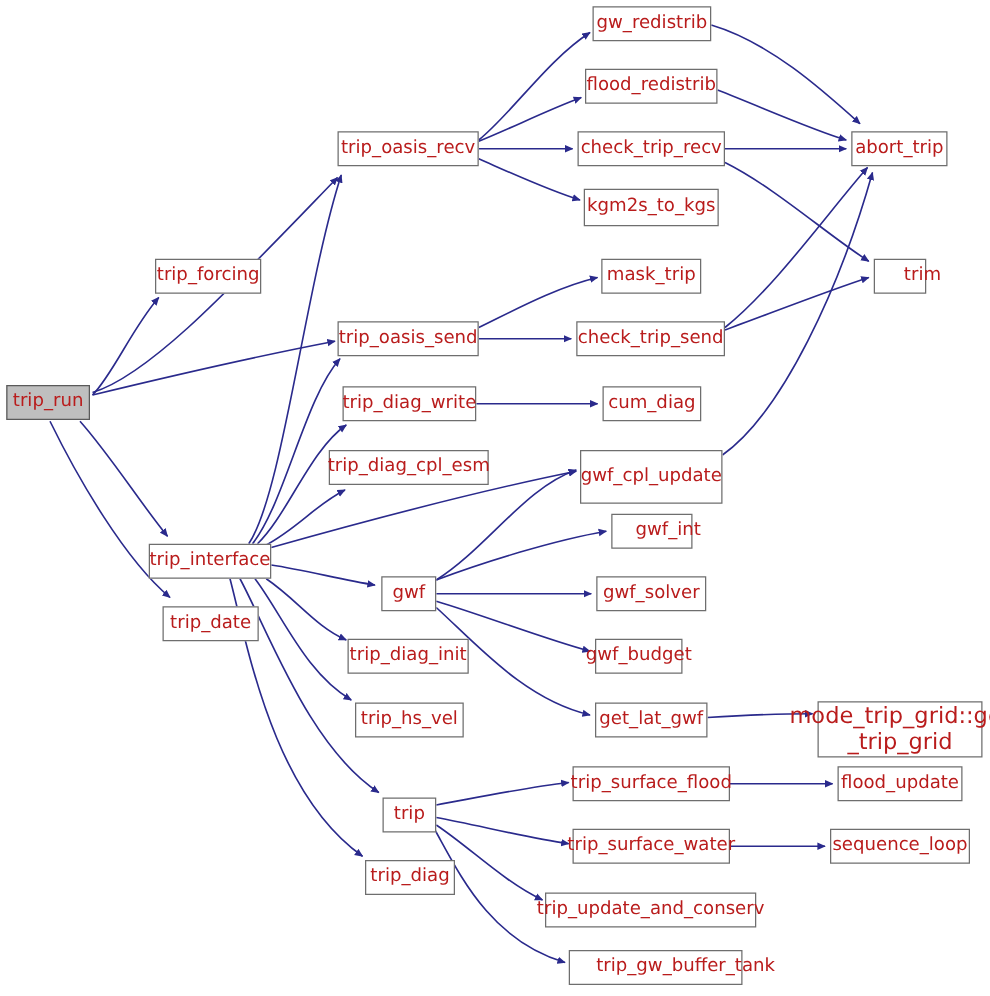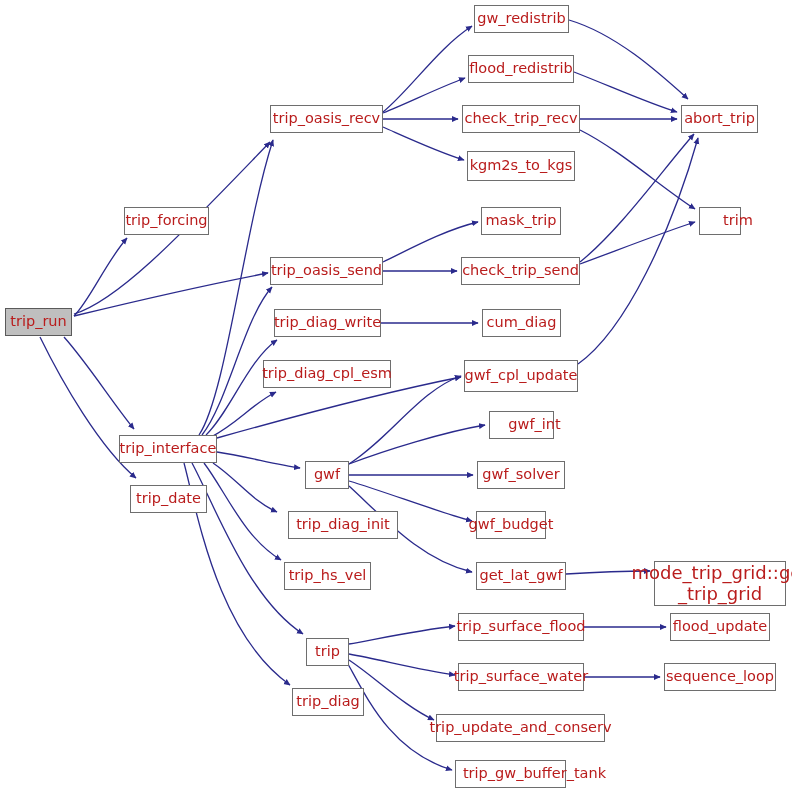--- a/index.html
+++ b/index.html
@@ -70,40 +70,40 @@
   <div id="node-layer">
       <div class="node root" style="left: 5px; top: 308px; width: 67px; height: 28px;">trip_run</div>
       <div class="node" style="left: 124px; top: 207px; width: 85px; height: 28px;">trip_forcing</div>
       <div class="node" style="left: 270px; top: 105px; width: 113px; height: 28px;">trip_oasis_recv</div>
       <div class="node" style="left: 270px; top: 257px; width: 113px; height: 28px;">trip_oasis_send</div>
       <div class="node" style="left: 274px; top: 309px; width: 107px; height: 28px;">trip_diag_write</div>
       <div class="node" style="left: 263px; top: 360px; width: 128px; height: 28px;">trip_diag_cpl_esm</div>
       <div class="node" style="left: 119px; top: 435px; width: 98px; height: 28px;">trip_interface</div>
       <div class="node" style="left: 130px; top: 485px; width: 77px; height: 28px;">trip_date</div>
       <div class="node" style="left: 305px; top: 461px; width: 44px; height: 28px;">gwf</div>
-      <div class="node" style="left: 288px; top: 511px; width: 110px; height: 28px; text-align: center;">trip_diag_init</div>
+      <div class="node" style="left: 278px; top: 511px; width: 97px; height: 28px; text-align: center;">trip_diag_init</div>
       <div class="node" style="left: 284px; top: 562px; width: 87px; height: 28px;">trip_hs_vel</div>
       <div class="node" style="left: 306px; top: 638px; width: 43px; height: 28px;">trip</div>
       <div class="node" style="left: 292px; top: 688px; width: 72px; height: 28px;">trip_diag</div>
       <div class="node" style="left: 474px; top: 5px; width: 95px; height: 28px;">gw_redistrib</div>
       <div class="node" style="left: 468px; top: 55px; width: 106px; height: 28px;">flood_redistrib</div>
       <div class="node" style="left: 462px; top: 105px; width: 118px; height: 28px;">check_trip_recv</div>
       <div class="node" style="left: 467px; top: 151px; width: 108px; height: 30px;">kgm2s_to_kgs</div>
       <div class="node" style="left: 481px; top: 207px; width: 80px; height: 28px;">mask_trip</div>
       <div class="node" style="left: 461px; top: 257px; width: 119px; height: 28px;">check_trip_send</div>
       <div class="node" style="left: 482px; top: 309px; width: 79px; height: 28px;">cum_diag</div>
-      <div class="node" style="left: 464px; top: 360px; width: 114px; height: 32px;">gwf_cpl_update</div>
+      <div class="node" style="left: 464px; top: 360px; width: 114px; height: 43px;">gwf_cpl_update</div>
       <div class="node" style="left: 489px; top: 411px; width: 65px; height: 28px; padding-left: 26px;">gwf_int</div>
       <div class="node" style="left: 477px; top: 461px; width: 88px; height: 28px;">gwf_solver</div>
       <div class="node" style="left: 476px; top: 511px; width: 70px; height: 28px;">gwf_budget</div>
       <div class="node" style="left: 476px; top: 562px; width: 90px; height: 28px;">get_lat_gwf</div>
       <div class="node" style="left: 458px; top: 613px; width: 126px; height: 28px;">trip_surface_flood</div>
       <div class="node" style="left: 458px; top: 663px; width: 126px; height: 28px;">trip_surface_water</div>
       <div class="node" style="left: 436px; top: 714px; width: 169px; height: 28px;">trip_update_and_conserv</div>
-      <div class="node" style="left: 455px; top: 760px; width: 111px; height: 28px; padding-left: 48px;">trip_gw_buffer_tank</div>
+      <div class="node" style="left: 455px; top: 760px; width: 139px; height: 28px; padding-left: 48px;">trip_gw_buffer_tank</div>
       <div class="node" style="left: 681px; top: 105px; width: 77px; height: 28px;">abort_trip</div>
       <div class="node" style="left: 699px; top: 207px; width: 42px; height: 28px; padding-left: 36px;">trim</div>
       <div class="node two-line" style="left: 654px; top: 548px; width: 132px; height: 45px;">mode_trip_grid::get
 _trip_grid</div>
       <div class="node" style="left: 670px; top: 613px; width: 100px; height: 28px;">flood_update</div>
       <div class="node" style="left: 664px; top: 663px; width: 112px; height: 28px;">sequence_loop</div>
     </div>
 </div>
 
 </body></html>

